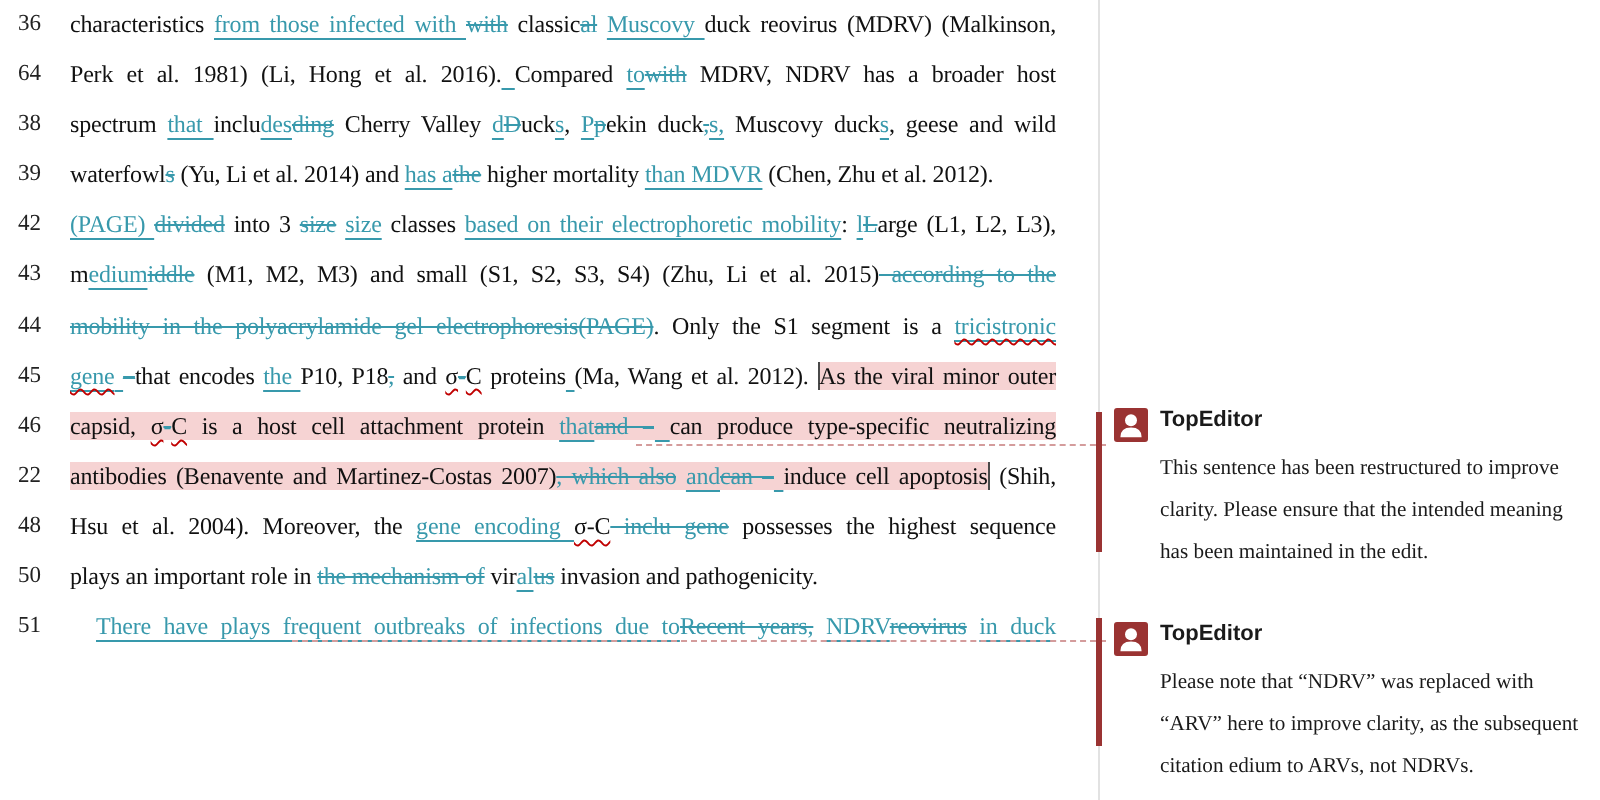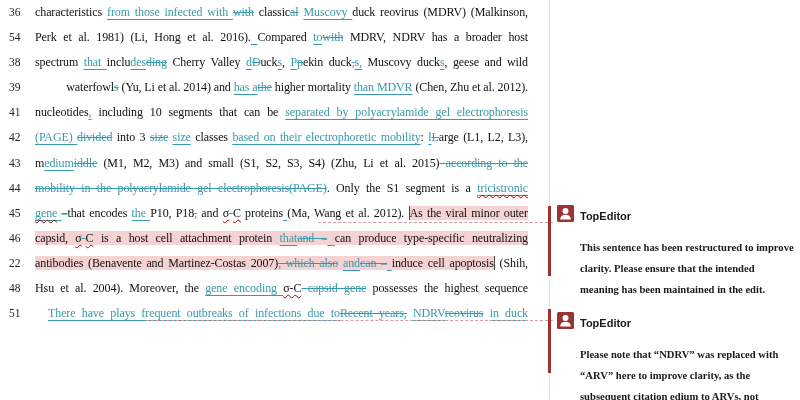--- a/index.html
+++ b/index.html
@@ -3,21 +3,21 @@
 <meta charset="utf-8">
 <style>
   html,body { margin:0; padding:0; background:#fff; }
   #page { position:relative; width:800px; height:400px; background:#fff; overflow:hidden;
           font-family:"Liberation Serif","DejaVu Serif",serif; }
 
   
   #doc { position:absolute; top:0; left:0; width:545px; }
   .line { display:flex; height:25.1px; line-height:25.1px; }
   .num  { width:26px; padding-left:9px; font-size:11.5px; color:#222; flex:none; }
-  .txt  { width:493px; font-size:12px; letter-spacing:-0.1px; color:#111; flex:none; white-space:normal;text-align:right; }
+  .txt  { width:493px; font-size:12px; letter-spacing:-0.1px; color:#111; flex:none; white-space:normal; }
   .txt.justify { text-align:justify; text-align-last:justify; }
   .txt.indent  { text-indent:13px; }
 
   .seg.ins { color:var(--teal); text-decoration:underline; text-decoration-thickness:1px; text-underline-offset:2.5px; }
   .seg.del { color:var(--teal); text-decoration:line-through; text-decoration-thickness:1px; }
   .seg.sq  { text-decoration:underline wavy var(--sq); text-decoration-thickness:1px; text-underline-offset:2px; text-decoration-skip-ink:none; }
   .seg.ins.sq { color:var(--teal); border-bottom:1px solid var(--teal);
                 text-decoration:underline wavy var(--sq); text-decoration-thickness:1px; text-underline-offset:2px; }
   .seg.h  { background:var(--hl); }
   .seg.bl { border-left:1.2px solid #4a4a4a; }
@@ -28,51 +28,47 @@
   .conn { position:absolute; height:0; border-top:1px dashed var(--conn); }
   #conn-1 { left:318px; top:222px; width:235px; }
   #conn-2 { left:146px; top:320px; width:407px; }
   .cbar { position:absolute; left:548px; width:2.5px; background:var(--accent); }
   #cbar-1 { top:206px; height:70px; }
   #cbar-2 { top:309px; height:64px; }
 
   .comment { position:absolute; left:557px; width:238px; }
   #comment-1 { top:204px; }
   #comment-2 { top:311px; }
-  .c-head { display:flex; align-items:flex-end; gap:6px; height:18px; }
+  .c-head { display:flex; align-items:flex-start; gap:6px; height:18px; }
   .avatar { width:17px; height:17px; flex:none; }
   .avatar svg { width:17px; height:17px; display:block; }
   .c-author { font-family:"Liberation Sans","DejaVu Sans",sans-serif; font-weight:bold; font-size:11px; color:#1a1a1a; }
-  .c-body { margin-left:23px; margin-top:15px; width:216px; font-size:10.6px; line-height:21px; color:#1a1a1a;font-weight:bold; }
+  .c-body { margin-left:23px; margin-top:2px; width:216px; font-size:10.6px; line-height:21px; color:#1a1a1a; }
 </style>
 </head>
 <body>
 
 <div id="page">
 
   <div id="doc">
       <div class="line">
         <span class="num">36</span>
         <span class="txt justify"><span class="seg">characteristics </span><span class="seg ins">from those infected with </span><span class="seg del">with</span><span class="seg"> classic</span><span class="seg del">al</span><span class="seg"> </span><span class="seg ins">Muscovy </span><span class="seg">duck reovirus (MDRV) (Malkinson,</span></span>
       </div>
       <div class="line">
-        <span class="num">54</span>
+        <span class="num">64</span>
         <span class="txt justify"><span class="seg">Perk et al. 1981) (Li, Hong et al. 2016).</span><span class="seg ins"> </span><span class="seg">Compared </span><span class="seg ins">to</span><span class="seg del">with</span><span class="seg"> MDRV, NDRV has a broader host</span></span>
       </div>
       <div class="line">
         <span class="num">38</span>
         <span class="txt justify"><span class="seg">spectrum </span><span class="seg ins">that </span><span class="seg">inclu</span><span class="seg ins">des</span><span class="seg del">ding</span><span class="seg"> Cherry Valley </span><span class="seg ins">d</span><span class="seg del">D</span><span class="seg">uck</span><span class="seg ins">s</span><span class="seg">, </span><span class="seg ins">P</span><span class="seg del">p</span><span class="seg">ekin duck</span><span class="seg del">,</span><span class="seg ins">s,</span><span class="seg"> Muscovy duck</span><span class="seg ins">s</span><span class="seg">, geese and wild</span></span>
       </div>
       <div class="line">
         <span class="num">39</span>
         <span class="txt"><span class="seg">waterfowl</span><span class="seg del">s</span><span class="seg"> (Yu, Li et al. 2014) and </span><span class="seg ins">has a</span><span class="seg del">the</span><span class="seg"> higher mortality </span><span class="seg ins">than MDVR</span><span class="seg"> (Chen, Zhu et al. 2012).</span></span>
-      </div>
-      <div class="line">
-        <span class="num">41</span>
-        <span class="txt justify"><span class="seg">nucleotides</span><span class="seg ins">,</span><span class="seg"> including 10 segments that can be </span><span class="seg ins">separated by polyacrylamide gel electrophoresis</span></span>
       </div>
       <div class="line">
         <span class="num">42</span>
         <span class="txt justify"><span class="seg ins">(PAGE) </span><span class="seg del">divided</span><span class="seg"> into 3 </span><span class="seg del">size</span><span class="seg"> </span><span class="seg ins">size</span><span class="seg"> classes </span><span class="seg ins">based on their electrophoretic mobility</span><span class="seg">: </span><span class="seg ins">l</span><span class="seg del">L</span><span class="seg">arge (L1, L2, L3),</span></span>
       </div>
       <div class="line">
         <span class="num">43</span>
         <span class="txt justify"><span class="seg">m</span><span class="seg ins">edium</span><span class="seg del">iddle</span><span class="seg"> (M1, M2, M3) and small (S1, S2, S3, S4) (Zhu, Li et al. 2015)</span><span class="seg del"> according to the</span></span>
       </div>
       <div class="line">
@@ -86,21 +82,25 @@
       <div class="line">
         <span class="num">46</span>
         <span class="txt justify"><span class="seg  h">capsid, </span><span class="seg sq h">σ</span><span class="seg del h">-</span><span class="seg sq h">C</span><span class="seg  h"> is a host cell attachment protein </span><span class="seg ins h">that</span><span class="seg del h">and –</span><span class="seg ins h"> </span><span class="seg  h">can produce type-specific neutralizing</span></span>
       </div>
       <div class="line">
         <span class="num">22</span>
         <span class="txt justify"><span class="seg  h">antibodies (Benavente and Martinez-Costas 2007)</span><span class="seg del h">, which also</span><span class="seg  h"> </span><span class="seg ins h">and</span><span class="seg del h">can –</span><span class="seg ins h"> </span><span class="seg  h br">induce cell apoptosis</span><span class="seg"> (Shih,</span></span>
       </div>
       <div class="line">
         <span class="num">48</span>
-        <span class="txt justify"><span class="seg">Hsu et al. 2004). Moreover, the </span><span class="seg ins">gene encoding </span><span class="seg sq">σ-C</span><span class="seg del"> capsid gene</span><span class="seg"> possesses the highest sequence</span></span>
+        <span class="txt justify"><span class="seg">Hsu et al. 2004). Moreover, the </span><span class="seg ins">gene encoding </span><span class="seg sq">σ-C</span><span class="seg del"> inclu gene</span><span class="seg"> possesses the highest sequence</span></span>
+      </div>
+      <div class="line">
+        <span class="num">50</span>
+        <span class="txt"><span class="seg">plays an important role in </span><span class="seg del">the mechanism of</span><span class="seg"> vir</span><span class="seg ins">al</span><span class="seg del">us</span><span class="seg"> invasion and pathogenicity.</span></span>
       </div>
       <div class="line">
         <span class="num">51</span>
         <span class="txt justify indent"><span class="seg ins">There have plays frequent outbreaks of infections due to</span><span class="seg del">Recent years,</span><span class="seg"> </span><span class="seg ins">NDRV</span><span class="seg del">reovirus</span><span class="seg"> </span><span class="seg ins">in duck</span></span>
       </div>
     </div>
 
   <div id="divider"></div>
 
   <div class="conn" id="conn-1"></div>

